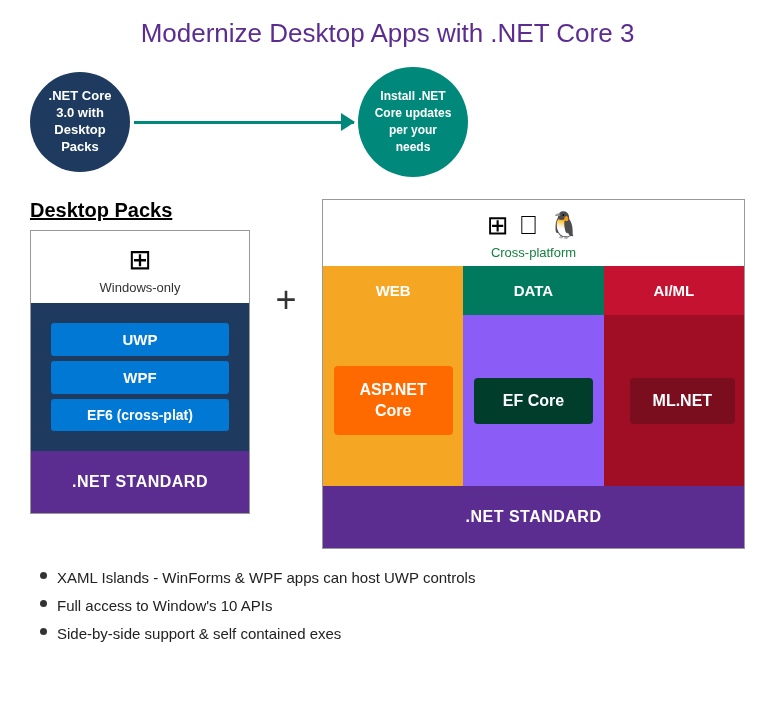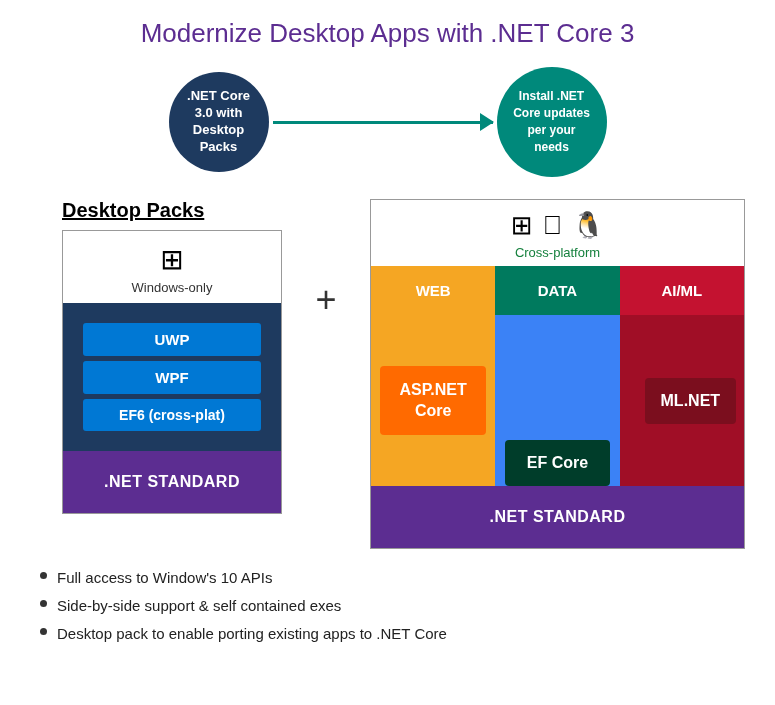--- a/index.html
+++ b/index.html
@@ -17,21 +17,20 @@
       font-size: 26px;
       font-weight: 400;
       color: #5c2d91;
       margin-bottom: 18px;
     }
 
     
     .top-section {
       display: flex;
       align-items: center;
-      justify-content: center;
       margin-bottom: 22px;
       gap: 4px;
     }
 
     .circle-left {
       background: #1e3a5f;
       border-radius: 50%;
       width: 100px;
       height: 100px;
       display: flex;
@@ -83,23 +82,22 @@
       font-size: 12px;
       font-weight: 700;
       line-height: 1.4;
       flex-shrink: 0;
     }
 
     
     .diagram-section {
       display: flex;
       align-items: flex-start;
-      gap: 16px;
+      gap: 8px;
       margin-bottom: 18px;
-      margin-left: 32px;
     }
 
     .section-header {
       font-size: 20px;
       font-weight: 700;
       text-decoration: underline;
       margin-bottom: 8px;
     }
 
     .desktop-packs-col {
@@ -238,21 +236,21 @@
 
     .nc-col-body {
       flex: 1;
       display: flex;
       align-items: center;
       justify-content: center;
       width: 100%;
     }
 
     .nc-col-web-body { background: #f5a623; }
-    .nc-col-data-body { background: #3b82f6; align-items: flex-end; }
+    .nc-col-data-body { background: #8b5cf6; }
     .nc-col-ai-body { background: #a00e26; padding-left: 17px; }
 
     .nc-chip {
       background: #ff6a00;
       color: #fff;
       font-size: 16px;
       font-weight: 700;
       text-align: center;
       padding: 14px 6px;
       border-radius: 4px;
@@ -379,23 +377,23 @@
       </div>
       <div class="net-standard-bar">.NET STANDARD</div>
     </div>
   </div>
 
 </div>
 
 <ul class="bullets">
   <li>
     <div class="bullet-dot"></div>
+    <span>XAML Islands - WinForms &amp; WPF apps can host UWP controls</span>
+  </li>
+  <li>
+    <div class="bullet-dot"></div>
     <span>Full access to Window's 10 APIs</span>
   </li>
   <li>
     <div class="bullet-dot"></div>
     <span>Side-by-side support &amp; self contained exes</span>
   </li>
-  <li>
-    <div class="bullet-dot"></div>
-    <span>Desktop pack to enable porting existing apps to .NET Core</span>
-  </li>
 </ul>
 
 </body></html>

